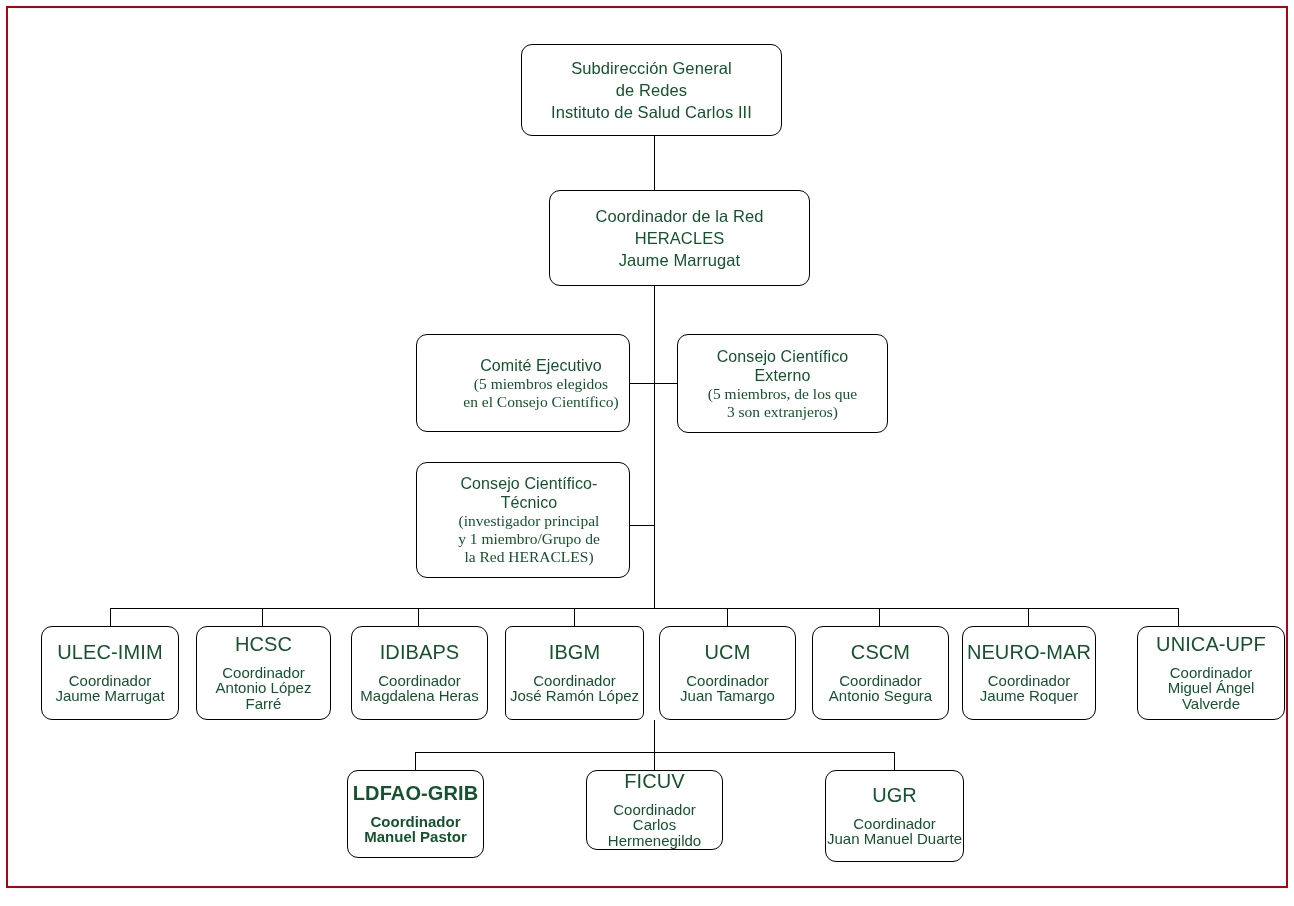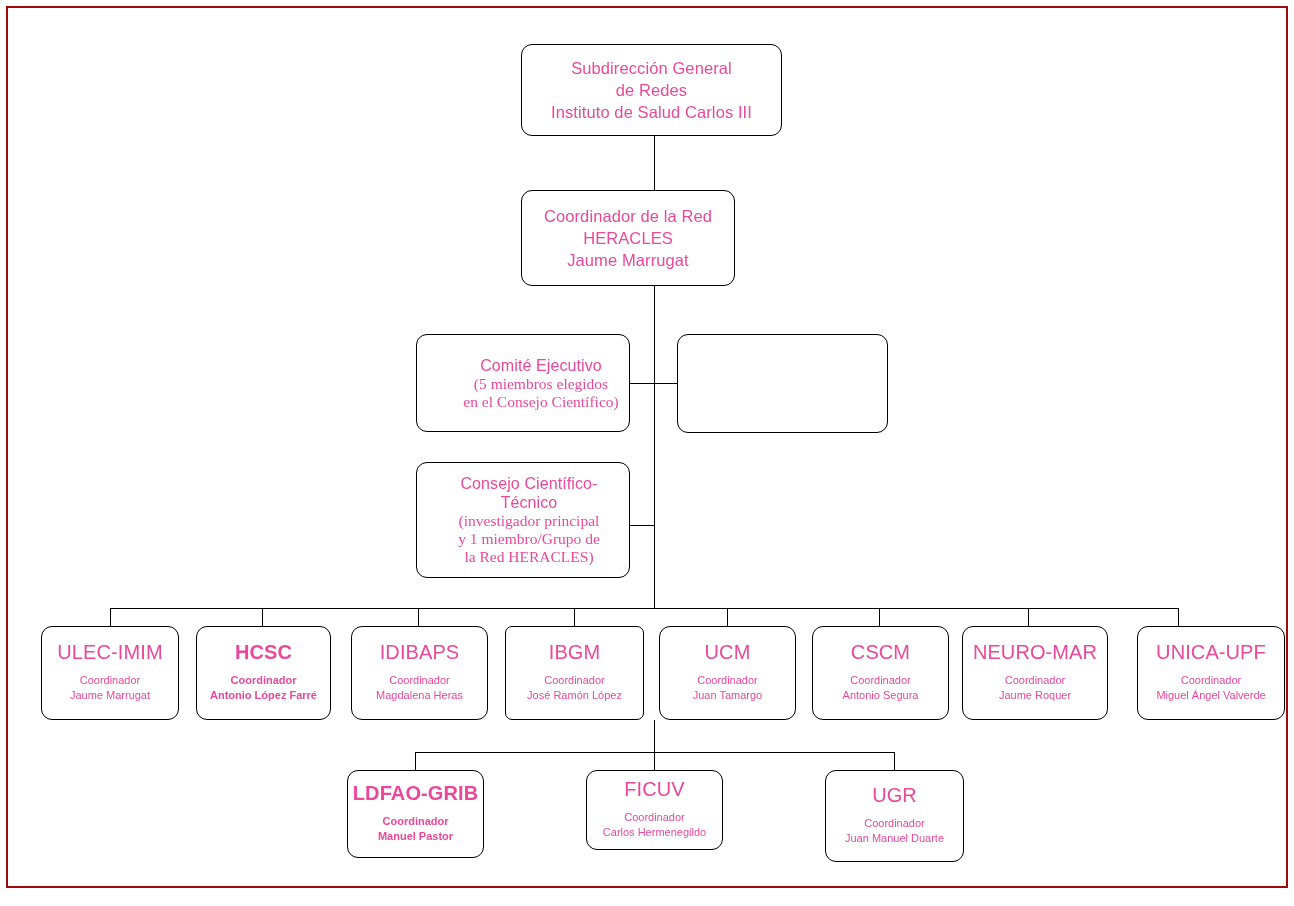--- a/index.html
+++ b/index.html
@@ -35,21 +35,21 @@
     position: absolute;
     box-sizing: border-box;
     border: 1px solid #000000;
     border-radius: 11px;
     background: #ffffff;
     display: flex;
     flex-direction: column;
     align-items: center;
     justify-content: center;
     text-align: center;
-    color: #ec4899;
+    color: #14532d;
     z-index: 3;
   }
   .node .title {
     font-family: "Liberation Sans", sans-serif;
     font-size: 15.5px;
     line-height: 19px;
     white-space: pre-line;
     letter-spacing: 0.1px;
   }
   .node .sub-serif {
@@ -68,21 +68,21 @@
   
   .node.top .title { font-size: 16.5px; line-height: 22px; }
   .node.coord .title { font-size: 16.5px; line-height: 22px; }
 
   
   .node.cmte .title { font-size: 16px; line-height: 19px; }
   .node.cmte .sub-serif { font-size: 15.5px; line-height: 18px; }
 
   
   .node.unit .title { font-size: 20px; line-height: 19px; margin-bottom: 11px; }
-  .node.unit .sub-sans { font-size: 11px; line-height: 15.5px; }
+  .node.unit .sub-sans { font-size: 15px; line-height: 15.5px; }
 
   
   .vline {
     position: absolute;
     width: 1px;
     background: #000000;
     z-index: 1;
   }
   .hline {
     position: absolute;
@@ -123,50 +123,54 @@
   <div class="vline" style="left:415px; top:752px; height:18px;"></div>
   <div class="vline" style="left:654px; top:752px; height:18px;"></div>
   <div class="vline" style="left:894px; top:752px; height:18px;"></div>
 
   <div class="node top" style="left:521px; top:44px; width:261px; height:92px;">
     <div class="title">Subdirección General
 de Redes
 Instituto de Salud Carlos III</div>
   </div>
 
-  <div class="node coord" style="left:521px; top:190px; width:214px; height:96px;">
+  <div class="node coord" style="left:549px; top:190px; width:261px; height:96px;">
     <div class="title">Coordinador de la Red
 HERACLES
 Jaume Marrugat</div>
   </div>
 
   <div class="node cmte" style="left:416px; top:334px; width:214px; height:98px;padding-left:36px;">
     <div class="title">Comité Ejecutivo</div>
     <div class="sub-serif">(5 miembros elegidos
 en el Consejo Científico)</div>
   </div>
 
   <div class="node cmte" style="left:677px; top:334px; width:211px; height:99px;">
+    <div class="title">Consejo Científico
+Externo</div>
+    <div class="sub-serif">(5 miembros, de los que
+3 son extranjeros)</div>
   </div>
 
   <div class="node cmte" style="left:416px; top:462px; width:214px; height:116px;padding-left:12px;">
     <div class="title">Consejo Científico-
 Técnico</div>
     <div class="sub-serif">(investigador principal
 y 1 miembro/Grupo de
 la Red HERACLES)</div>
   </div>
 
   <div class="node unit" style="left:41px; top:626px; width:138px; height:94px;">
     <div class="title">ULEC-IMIM</div>
     <div class="sub-sans">Coordinador</div>
     <div class="sub-sans">Jaume Marrugat</div>
   </div>
 
-  <div class="node unit" style="left:196px; top:626px; width:135px; height:94px;font-weight:bold;">
+  <div class="node unit" style="left:196px; top:626px; width:135px; height:94px;">
     <div class="title">HCSC</div>
     <div class="sub-sans">Coordinador</div>
     <div class="sub-sans">Antonio López Farré</div>
   </div>
 
   <div class="node unit" style="left:351px; top:626px; width:137px; height:94px;">
     <div class="title">IDIBAPS</div>
     <div class="sub-sans">Coordinador</div>
     <div class="sub-sans">Magdalena Heras</div>
   </div>
@@ -182,21 +186,21 @@
     <div class="sub-sans">Coordinador</div>
     <div class="sub-sans">Juan Tamargo</div>
   </div>
 
   <div class="node unit" style="left:812px; top:626px; width:137px; height:94px;">
     <div class="title">CSCM</div>
     <div class="sub-sans">Coordinador</div>
     <div class="sub-sans">Antonio Segura</div>
   </div>
 
-  <div class="node unit" style="left:962px; top:626px; width:146px; height:94px;">
+  <div class="node unit" style="left:962px; top:626px; width:134px; height:94px;">
     <div class="title">NEURO-MAR</div>
     <div class="sub-sans">Coordinador</div>
     <div class="sub-sans">Jaume Roquer</div>
   </div>
 
   <div class="node unit" style="left:1137px; top:626px; width:148px; height:94px;">
     <div class="title">UNICA-UPF</div>
     <div class="sub-sans">Coordinador</div>
     <div class="sub-sans">Miguel Ángel Valverde</div>
   </div>

